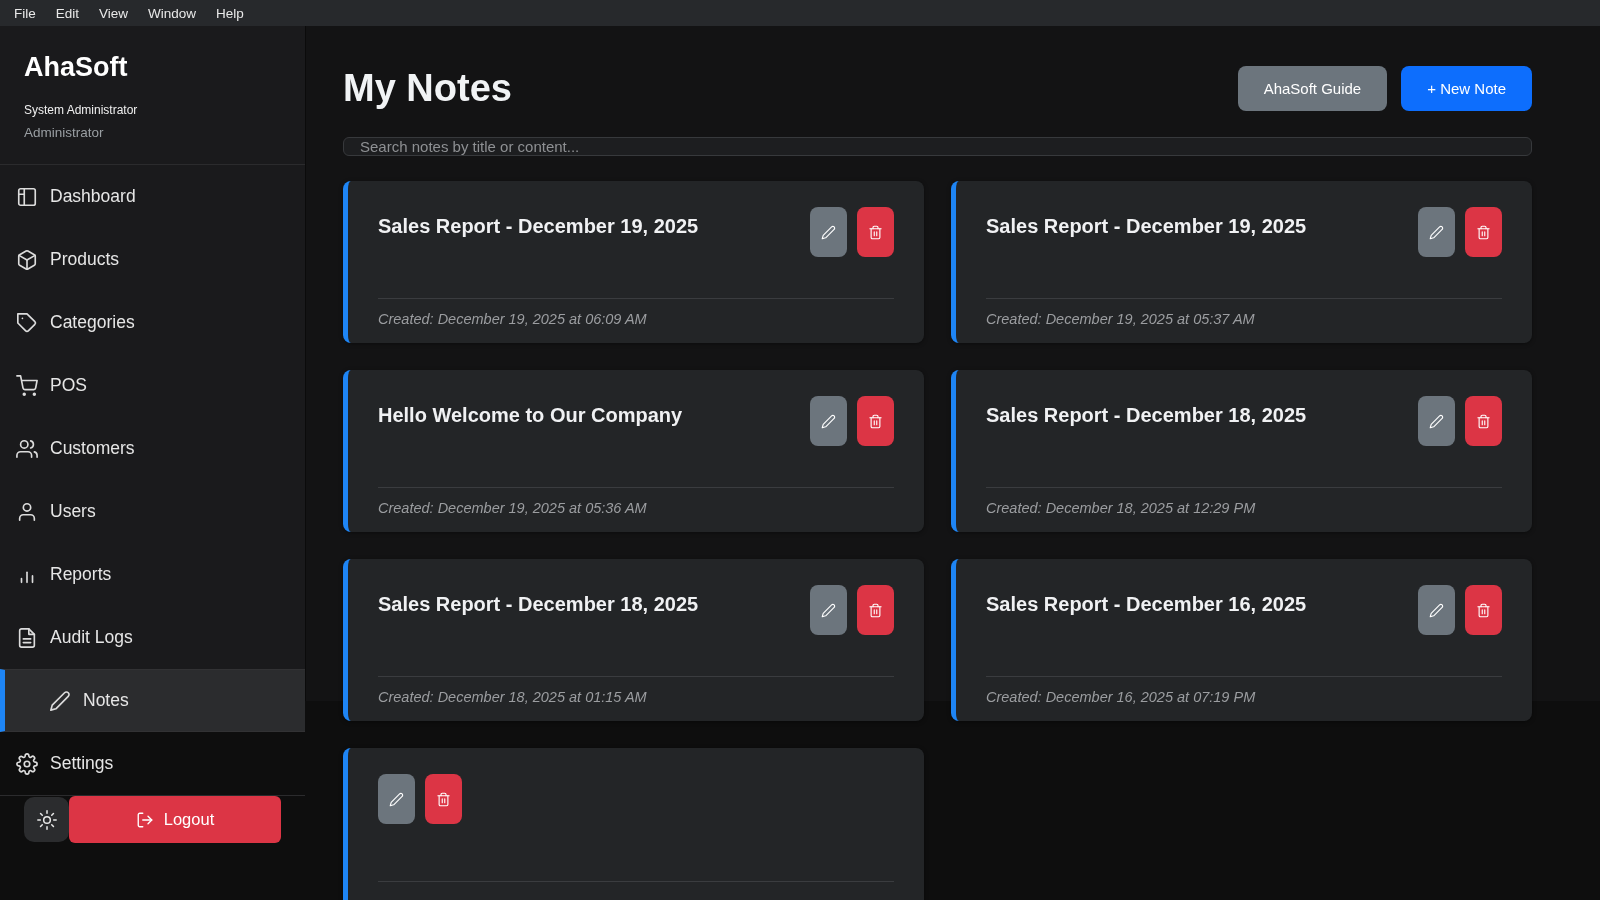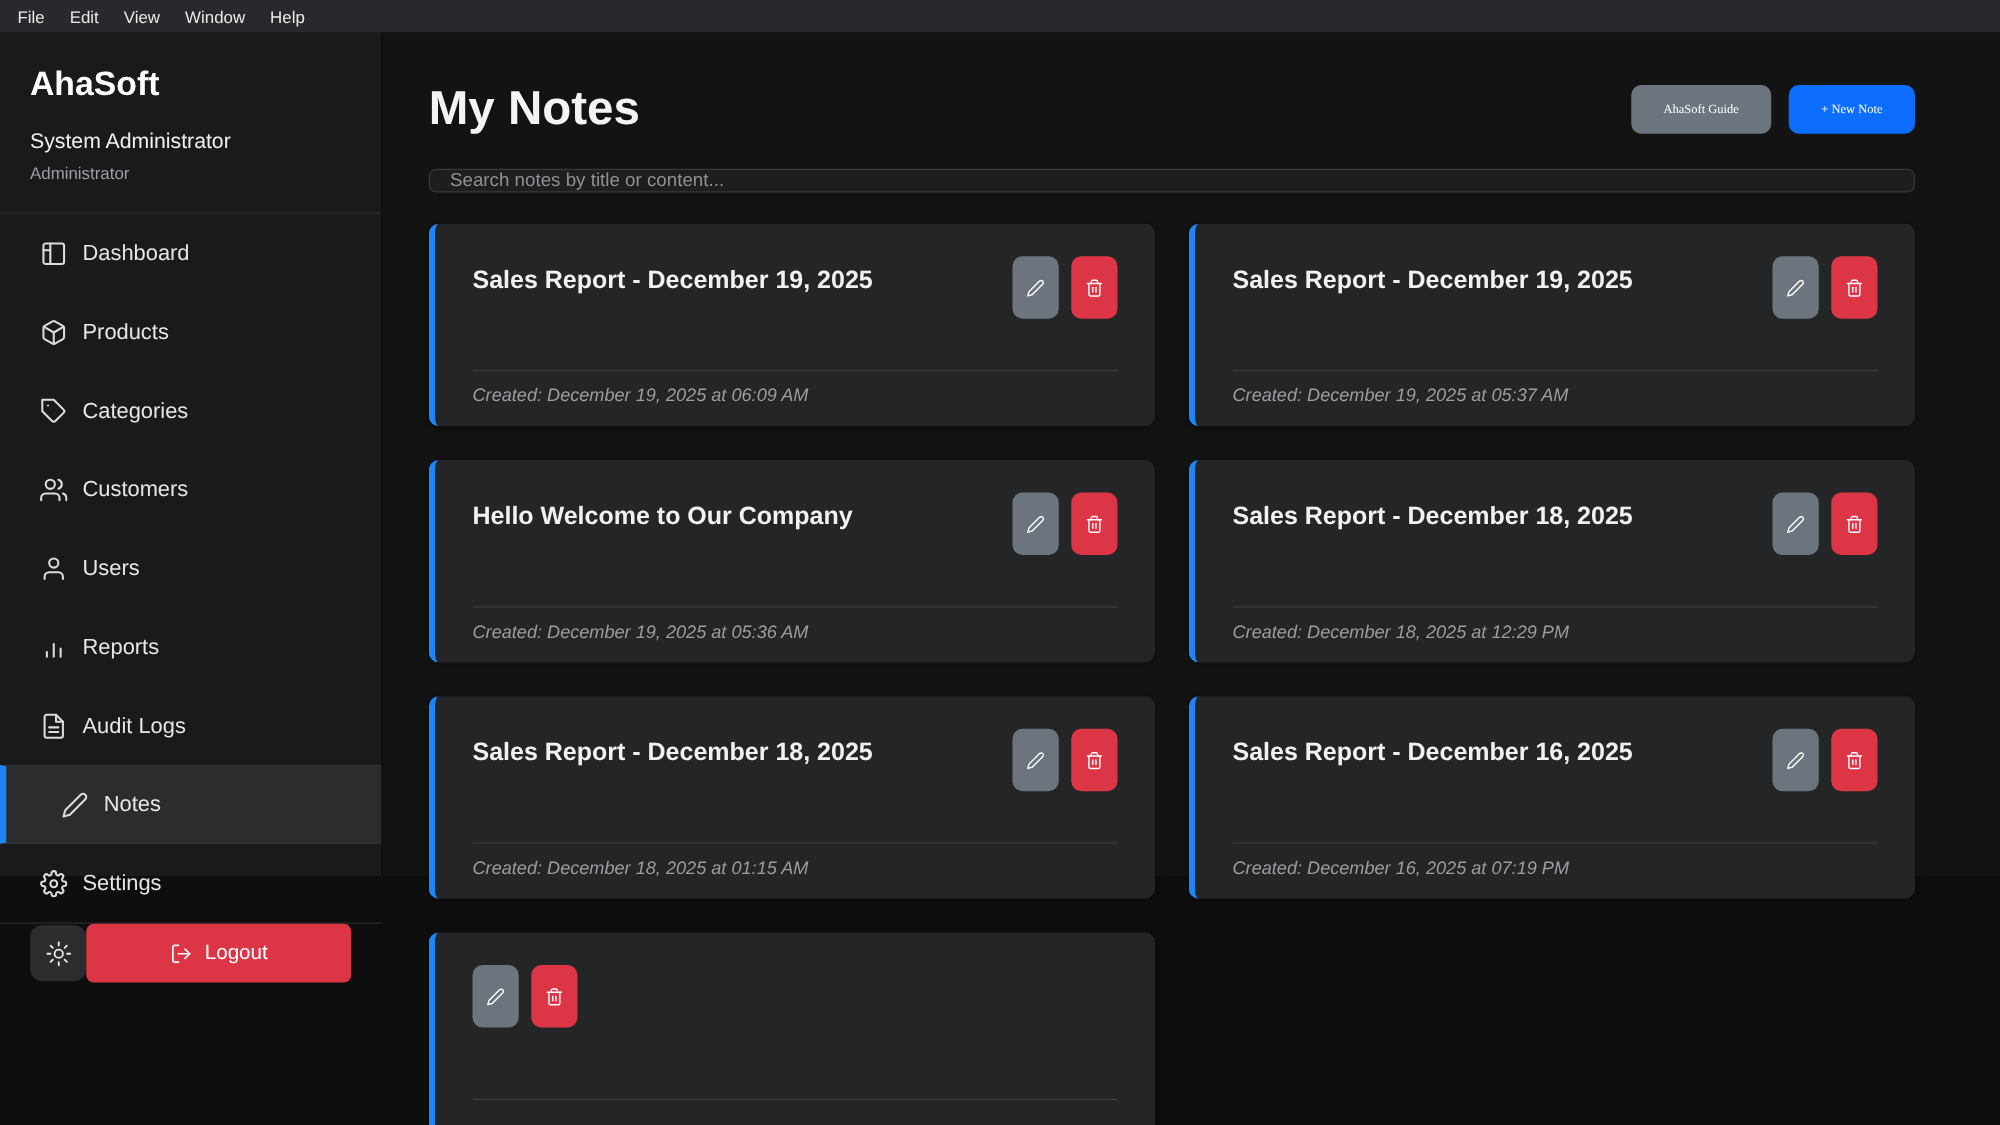--- a/index.html
+++ b/index.html
@@ -13,26 +13,26 @@
     align-items:center; padding-left:4px; font-size:13.5px; color:#e9e9e9; }
   .menu-item { padding:0 10px; height:100%; display:flex; align-items:center; cursor:default; }
 
   .app { flex:1; display:flex; min-height:0;justify-content:center; }
 
   
   .sidebar { width:306px; flex:0 0 306px; background:#1a1a1c; display:flex;
     flex-direction:column; border-right:1px solid #0b0b0b; }
   .sidebar-header { padding:26px 24px 24px 24px; border-bottom:1px solid #2b2b2d; }
   .brand { font-size:27px; font-weight:bold; color:#ffffff; }
-  .user-name { margin-top:20px; font-size:17px; color:#f0f0f0; }
+  .user-name { margin-top:20px; font-size:12px; color:#f0f0f0; }
   .user-role { margin-top:8px; font-size:13.5px; color:#9a9fa3; }
 
   .nav { display:flex; flex-direction:column; }
   .nav-item { height:63px; display:flex; align-items:center; gap:12px;
-    padding-left:32px; font-size:17.5px; color:#e6e6e6; cursor:pointer; }
+    padding-left:16px; font-size:17.5px; color:#e6e6e6; cursor:pointer; }
   .nav-item .nav-icon { width:22px; height:22px; color:#dcdcdc; display:flex; }
   .nav-item.active { background:#2b2c2e; border-left:5px solid var(--accent,#1e85f5);
     padding-left:44px; border-top:1px solid #323234; border-bottom:1px solid #323234; }
   .spacer { flex:1; }
 
   .sidebar-footer { border-top:1px solid #2b2b2d; height:76px; display:flex;
     align-items:center; padding:0 24px; }
   .theme-btn { width:45px; height:45px; border-radius:10px; background:#2b2c2e;
     border:none; color:#e8e8e8; display:flex; align-items:center; justify-content:center;
     cursor:pointer; }
@@ -42,22 +42,22 @@
     font-family:"Liberation Sans", sans-serif; display:flex; align-items:center;
     justify-content:center; gap:10px; cursor:pointer; }
   .logout-btn svg { width:18px; height:18px; }
 
   
   .main { flex:1; padding:40px 68px 0 37px; display:flex; flex-direction:column;
     background:#131314; min-width:0; }
   .main-header { display:flex; align-items:center; justify-content:space-between; height:50px; }
   .main-header h1 { font-size:38px; font-weight:bold; color:#f1f3f5; }
   .header-actions { display:flex; gap:14px; }
-  .btn-guide, .btn-new { border:none; border-radius:8px; color:#fff; font-size:10px;
-    font-family:Liberation Serif, serif; padding:14px 26px; cursor:pointer; }
+  .btn-guide, .btn-new { border:none; border-radius:8px; color:#fff; font-size:15px;
+    font-family:Liberation Sans, sans-serif; padding:14px 26px; cursor:pointer; }
   .btn-guide { background:var(--secondary,#6c757d); }
   .btn-new { background:var(--primary,#0d6efd); }
 
   .search { margin-top:26px; height:45px; width:100%; background:#1d1e20;
     border:1px solid #37393c; border-radius:6px; color:#e8e8e8; font-size:15px;
     font-family:"Liberation Sans", sans-serif; padding:0 16px; outline:none; }
   .search::placeholder { color:#8e9093; }
 
   .grid { margin-top:25px; display:grid; grid-template-columns:1fr 1fr;
     column-gap:25px; row-gap:23px;gap:27px; }
@@ -119,20 +119,30 @@
               <svg viewBox="0 0 24 24" width="100%" height="100%" fill="none" stroke="currentColor" stroke-width="1.8" stroke-linecap="round" stroke-linejoin="round">
                 <path d="M20.59 13.41l-7.17 7.17a2 2 0 0 1-2.83 0L2 12V2h10l8.59 8.59a2 2 0 0 1 0 2.82z"></path>
                 <line x1="7" y1="7" x2="7.01" y2="7"></line>
               </svg>
             </span>
     <span class="nav-label">Categories</span>
   </div>
           <div class="nav-item">
     <span class="nav-icon" style="display: flex;">
               <svg viewBox="0 0 24 24" width="100%" height="100%" fill="none" stroke="currentColor" stroke-width="1.8" stroke-linecap="round" stroke-linejoin="round">
+                <circle cx="9" cy="21" r="1"></circle>
+                <circle cx="20" cy="21" r="1"></circle>
+                <path d="M1 1h4l2.68 13.39a2 2 0 0 0 2 1.61h9.72a2 2 0 0 0 2-1.61L23 6H6"></path>
+              </svg>
+            </span>
+    <span class="nav-label">POS</span>
+  </div>
+          <div class="nav-item">
+    <span class="nav-icon" style="display: flex;">
+              <svg viewBox="0 0 24 24" width="100%" height="100%" fill="none" stroke="currentColor" stroke-width="1.8" stroke-linecap="round" stroke-linejoin="round">
                 <path d="M17 21v-2a4 4 0 0 0-4-4H5a4 4 0 0 0-4 4v2"></path>
                 <circle cx="9" cy="7" r="4"></circle>
                 <path d="M23 21v-2a4 4 0 0 0-3-3.87"></path>
                 <path d="M16 3.13a4 4 0 0 1 0 7.75"></path>
               </svg>
             </span>
     <span class="nav-label">Customers</span>
   </div>
           <div class="nav-item">
     <span class="nav-icon" style="display: flex;">

